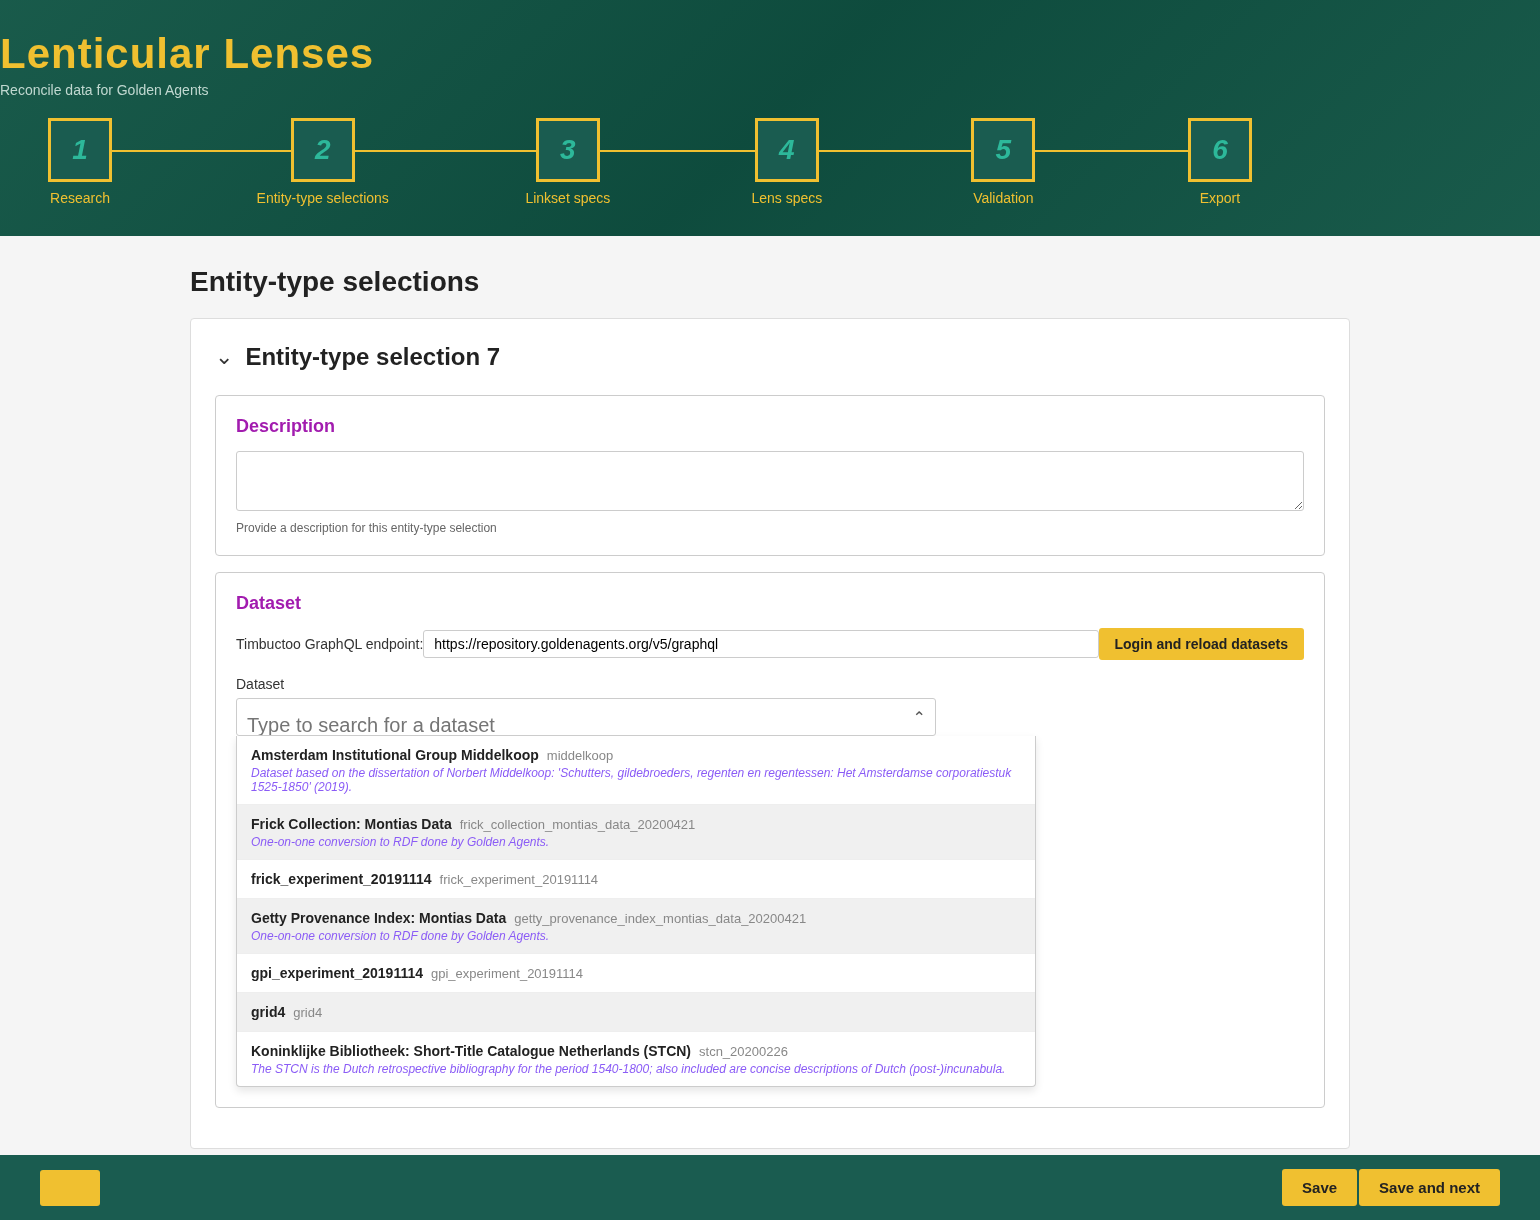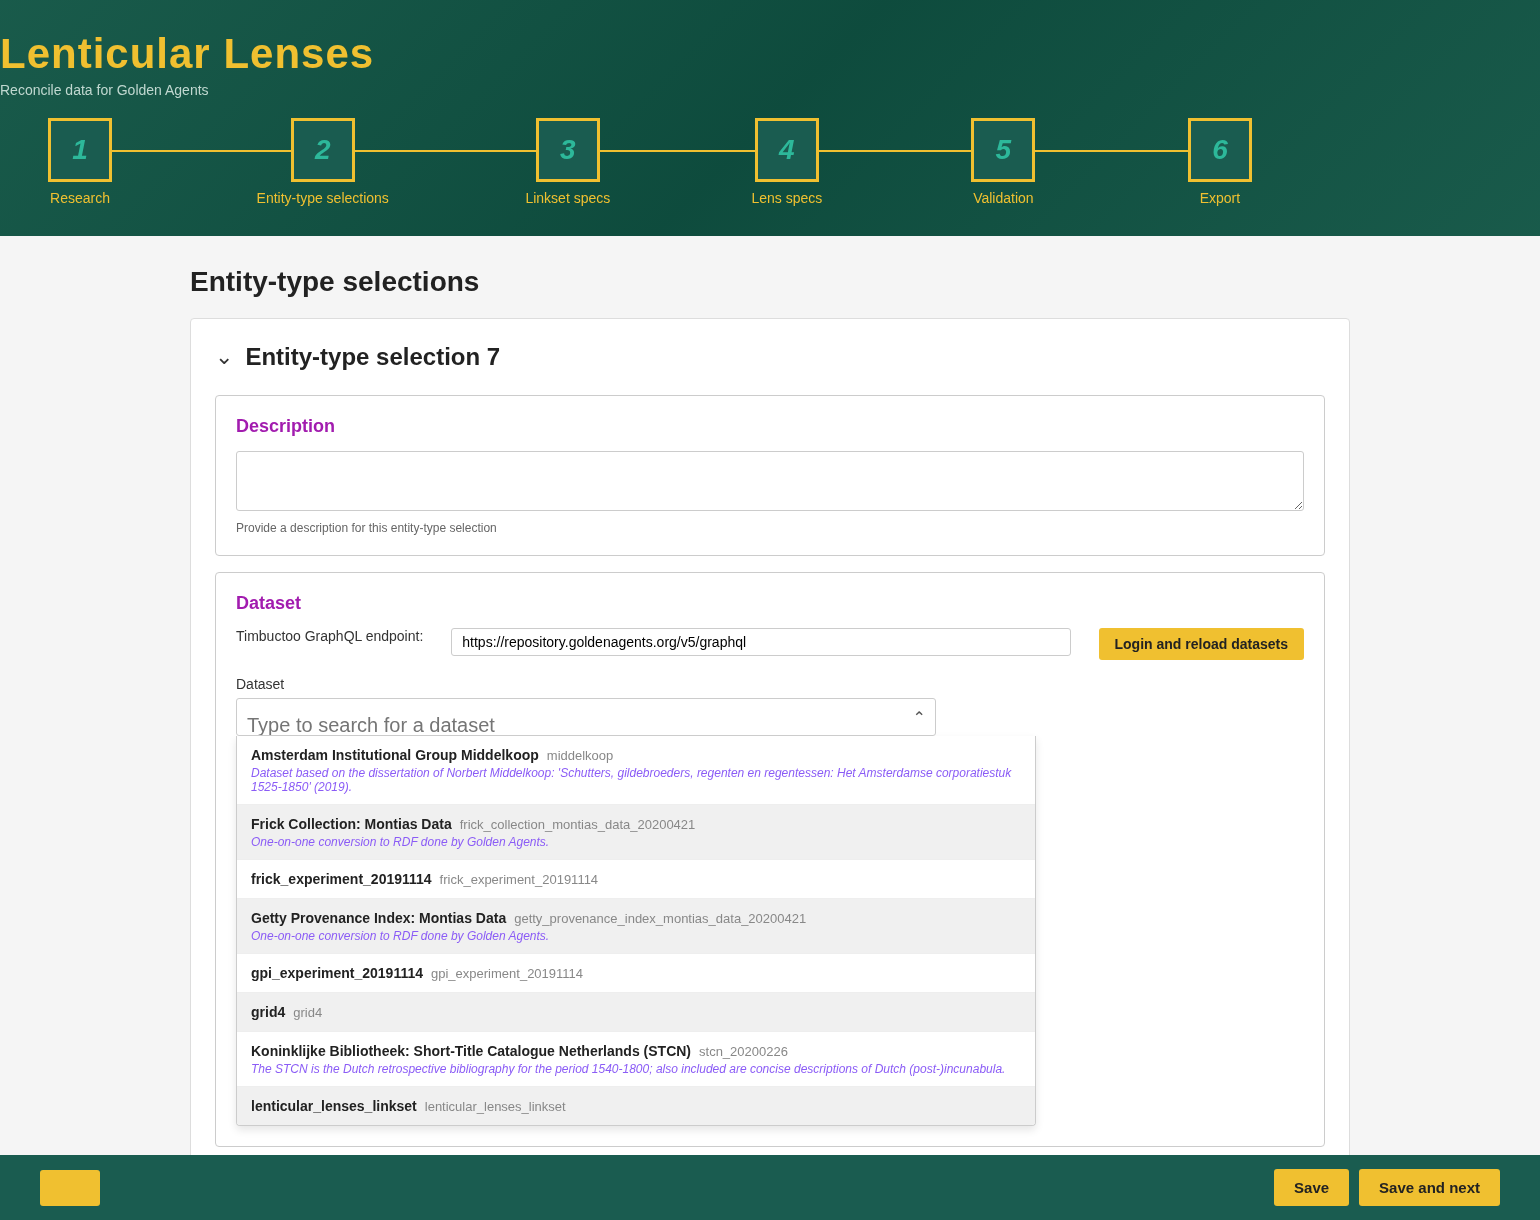--- a/index.html
+++ b/index.html
@@ -154,22 +154,22 @@
     }
     .desc-hint {
       font-size: 12px;
       color: #666;
       margin-top: 6px;
     }
 
     
     .field-row {
       display: flex;
-      align-items: flex-start;
-      gap: 28px;
+      align-items: center;
+      gap: 0;
       margin-bottom: 16px;
     }
     .field-label {
       font-size: 14px;
       color: #333;
       white-space: nowrap;
       min-width: 180px;
     }
     .endpoint-input {
       flex: 1;
@@ -355,28 +355,27 @@
       </div>
 
       <div class="dropdown-list" id="dropdown-list">
       <div class="dropdown-item"><span class="dropdown-item-title">Amsterdam Institutional Group Middelkoop</span><span class="dropdown-item-id">middelkoop</span><div class="dropdown-item-desc">Dataset based on the dissertation of Norbert Middelkoop: 'Schutters, gildebroeders, regenten en regentessen: Het Amsterdamse corporatiestuk 1525-1850' (2019).</div></div>
           <div class="dropdown-item alt-bg"><span class="dropdown-item-title">Frick Collection: Montias Data</span><span class="dropdown-item-id">frick_collection_montias_data_20200421</span><div class="dropdown-item-desc">One-on-one conversion to RDF done by Golden Agents.</div></div>
           <div class="dropdown-item"><span class="dropdown-item-title">frick_experiment_20191114</span><span class="dropdown-item-id">frick_experiment_20191114</span></div>
           <div class="dropdown-item alt-bg"><span class="dropdown-item-title">Getty Provenance Index: Montias Data</span><span class="dropdown-item-id">getty_provenance_index_montias_data_20200421</span><div class="dropdown-item-desc">One-on-one conversion to RDF done by Golden Agents.</div></div>
           <div class="dropdown-item"><span class="dropdown-item-title">gpi_experiment_20191114</span><span class="dropdown-item-id">gpi_experiment_20191114</span></div>
           <div class="dropdown-item alt-bg"><span class="dropdown-item-title">grid4</span><span class="dropdown-item-id">grid4</span></div>
           <div class="dropdown-item"><span class="dropdown-item-title">Koninklijke Bibliotheek: Short-Title Catalogue Netherlands (STCN)</span><span class="dropdown-item-id">stcn_20200226</span><div class="dropdown-item-desc">The STCN is the Dutch retrospective bibliography for the period 1540-1800; also included are concise descriptions of Dutch (post-)incunabula.</div></div>
-          <div class="dropdown-item alt-bg"><span class="dropdown-item-title">lenticular_lenses_linkset</span><span class="dropdown-item-id">lenticular_lenses_linkset</span></div>
         </div>
     </div>
   </div>
 </div>
 
 <div class="bottom-bar">
   <div class="bottom-left">
 
     <div style="width:60px;height:36px;background:#f0c030;border-radius:3px;"></div>
   </div>
-  <div style="display:flex;gap:10px;">
+  <div style="display:flex;gap:2px;">
     <button class="btn-yellow-sm">Save</button>
     <button class="btn-yellow-sm">Save and next</button>
   </div>
 </div>
 
 </body></html>

